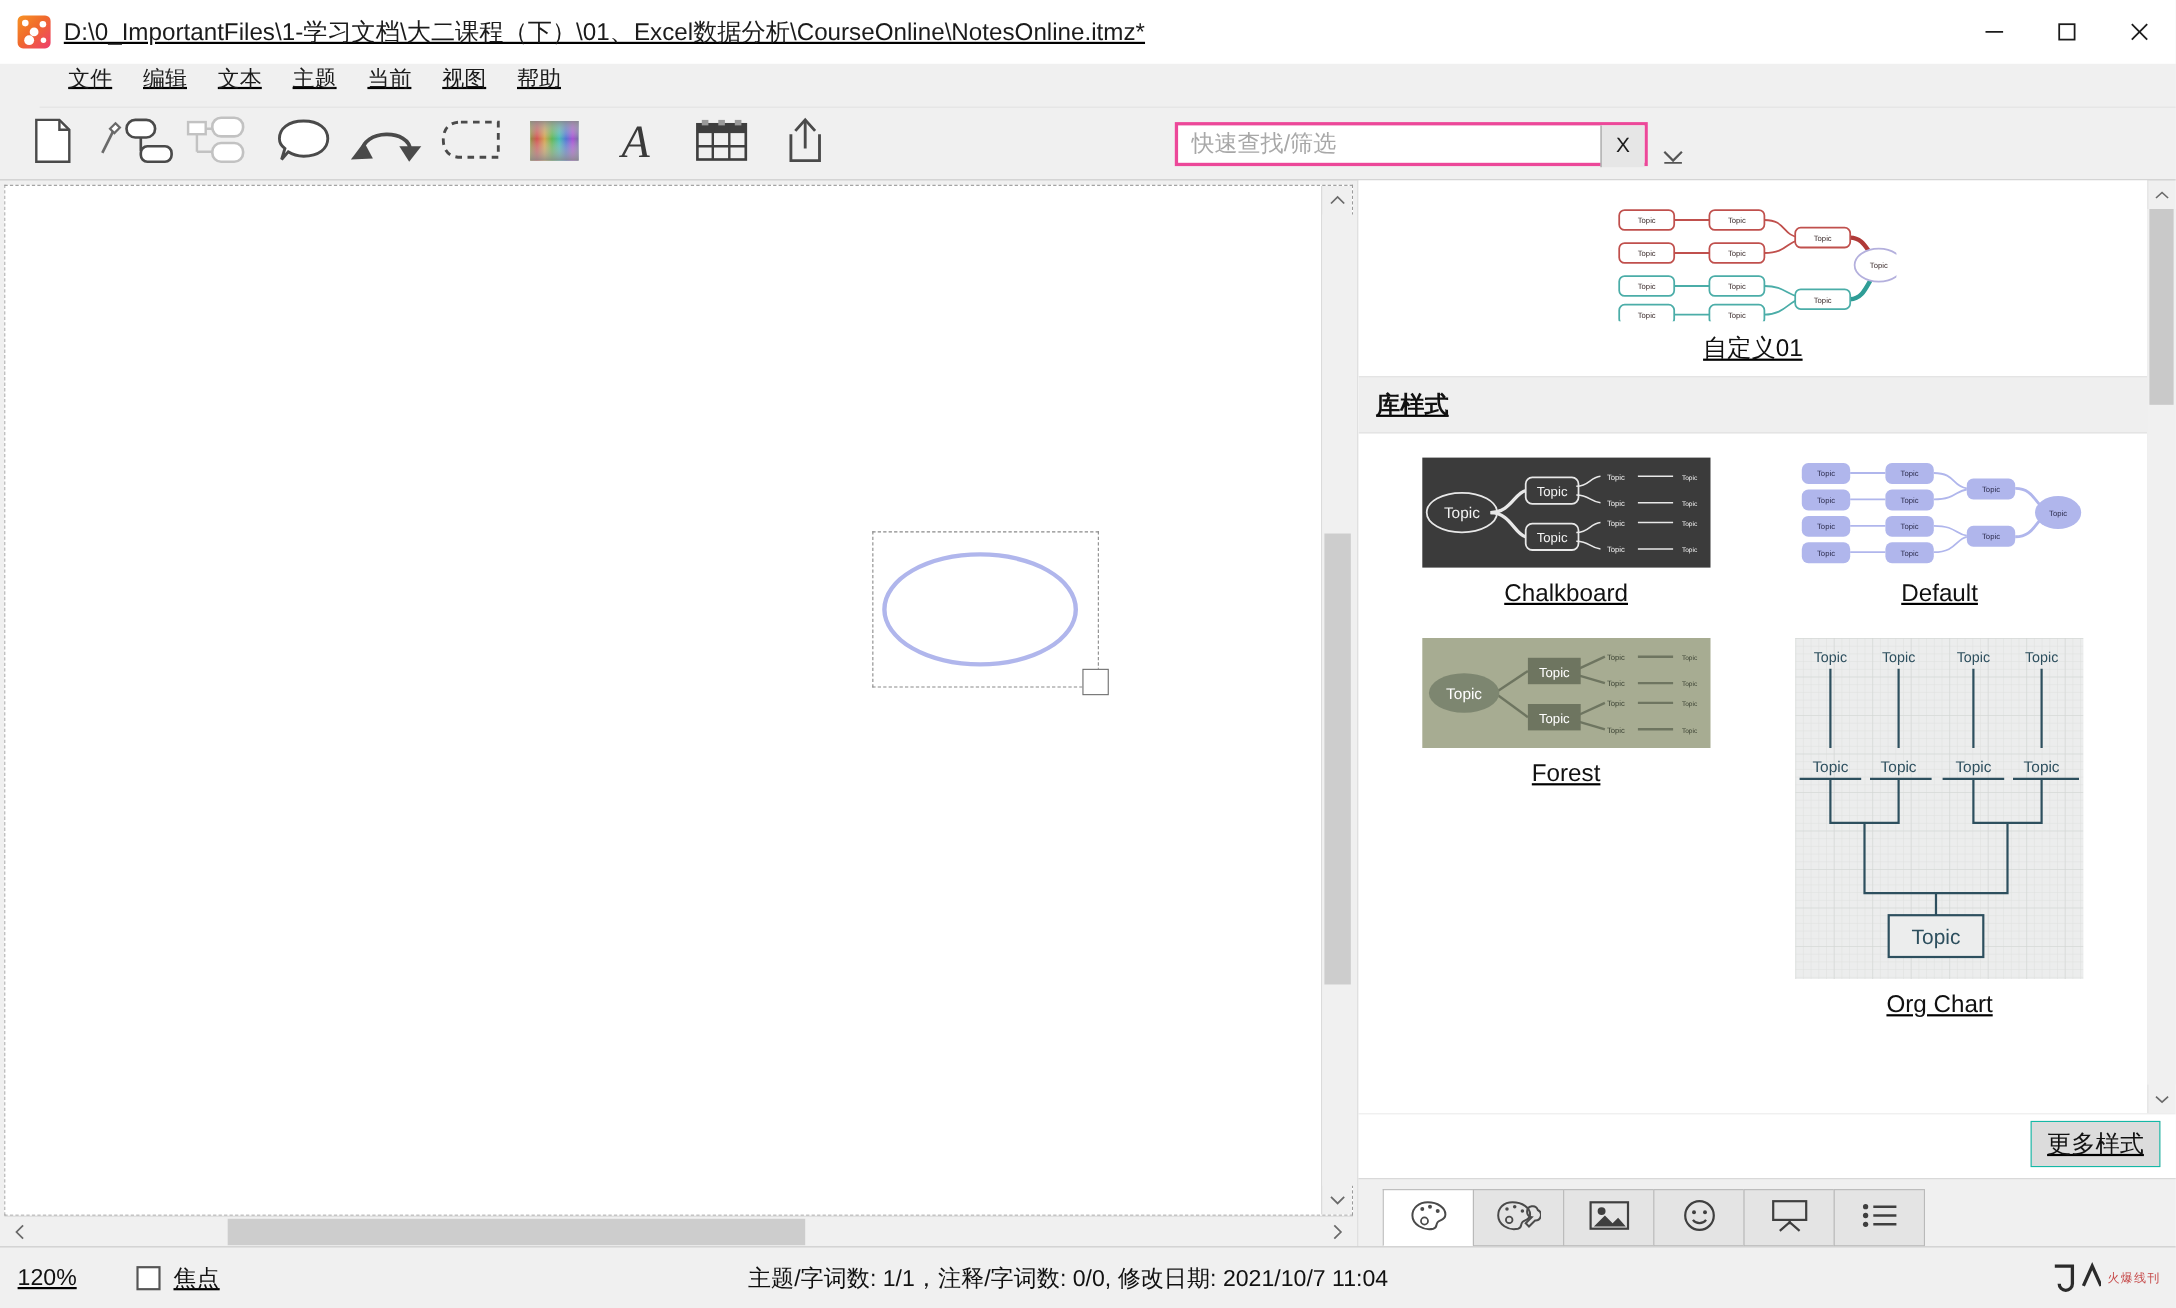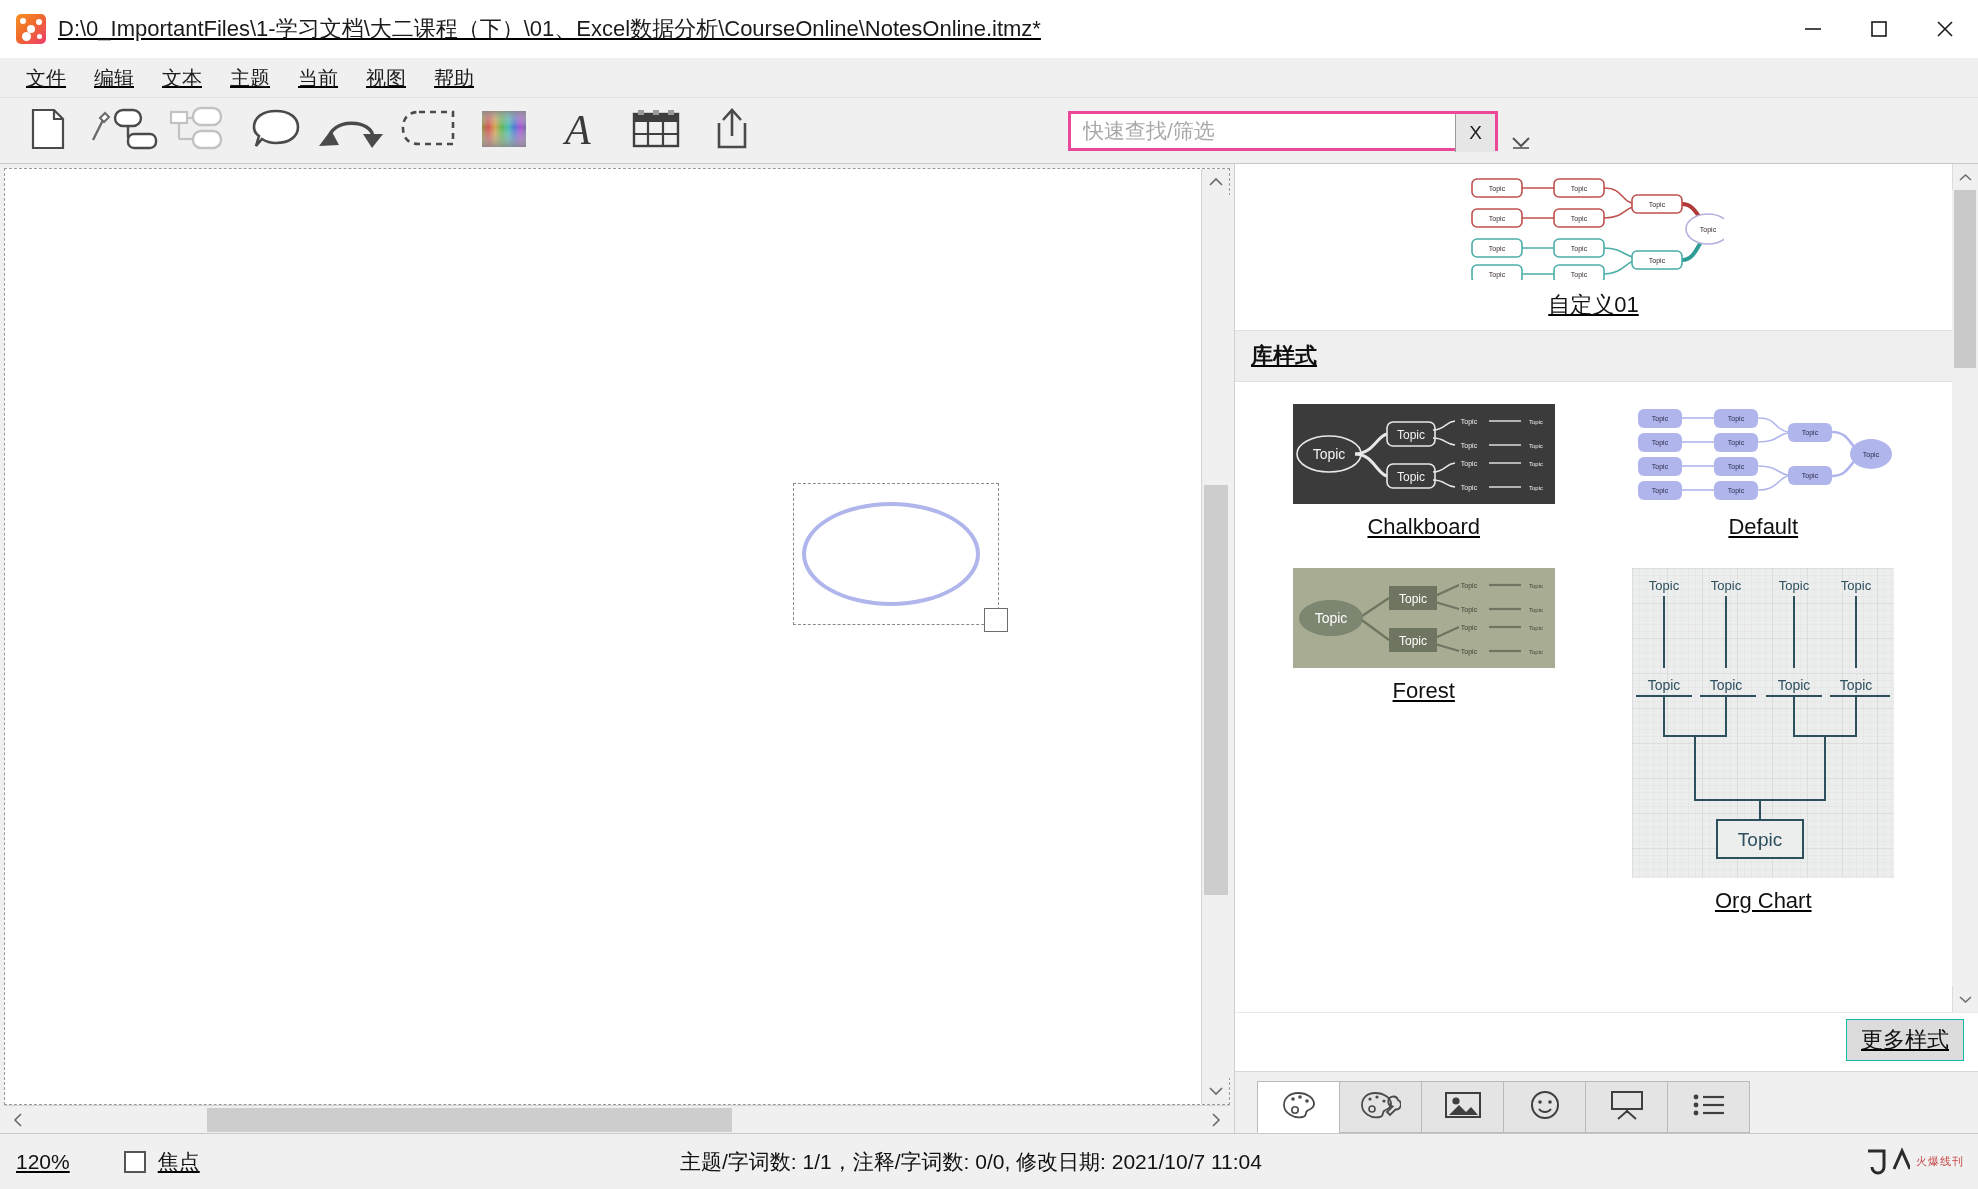--- a/index.html
+++ b/index.html
@@ -31,22 +31,22 @@
   .app-icon i.e{width:5px;height:5px;left:21px;top:20px;}
   .title-text{
     font-size:22px;color:#1b1b1b;white-space:nowrap;letter-spacing:0px;
   }
   .win-btns{position:absolute;right:0;top:0;height:58px;display:flex;}
   .win-btn{width:66px;height:58px;display:flex;align-items:center;justify-content:center;}
   .win-btn svg{display:block;}
 
   
   .menubar{
-    height:40px;flex:0 0 40px;background:#f0f0f0;display:flex;align-items:center;
-    padding-left:12px;border-bottom:1px solid #e2e2e2;
+    height:40px;flex:0 0 40px;background:#f0f0f0;display:flex;
+    padding-left:12px;border-bottom:1px solid #e2e2e2;margin-left:36px;
   }
   .menu-item{
     font-size:20px;color:#1b1b1b;padding:4px 14px;line-height:1;white-space:nowrap;
   }
 
   
   .toolbar{
     height:66px;flex:0 0 66px;background:#f0f0f0;display:flex;align-items:center;
     padding-left:10px;position:relative;border-bottom:1px solid #c8c8c8;
   }
@@ -115,21 +115,21 @@
   .side-scroll{
     flex:1 1 auto;display:flex;min-height:0;
   }
   .side-content{flex:1 1 auto;overflow:hidden;position:relative;background:#fff;min-width:0;}
 
   .style-item{ text-align:center; }
   .style-caption{
     font-size:22px;color:#111;margin-top:10px;font-family:"Liberation Sans",sans-serif;
   }
 
-  .custom-block{padding:6px 0 10px 0;}
+  .custom-block{padding:18px 0 10px 0;}
   .section-head{
     background:#efefef;border-top:1px solid #e0e0e0;border-bottom:1px solid #e0e0e0;
     padding:10px 0 10px 16px;font-size:22px;font-weight:bold;color:#111;
   }
   .lib-grid{
     display:grid;grid-template-columns:1fr 1fr;column-gap:10px;row-gap:6px;
     padding:22px 24px 10px 24px;
   }
 
   

